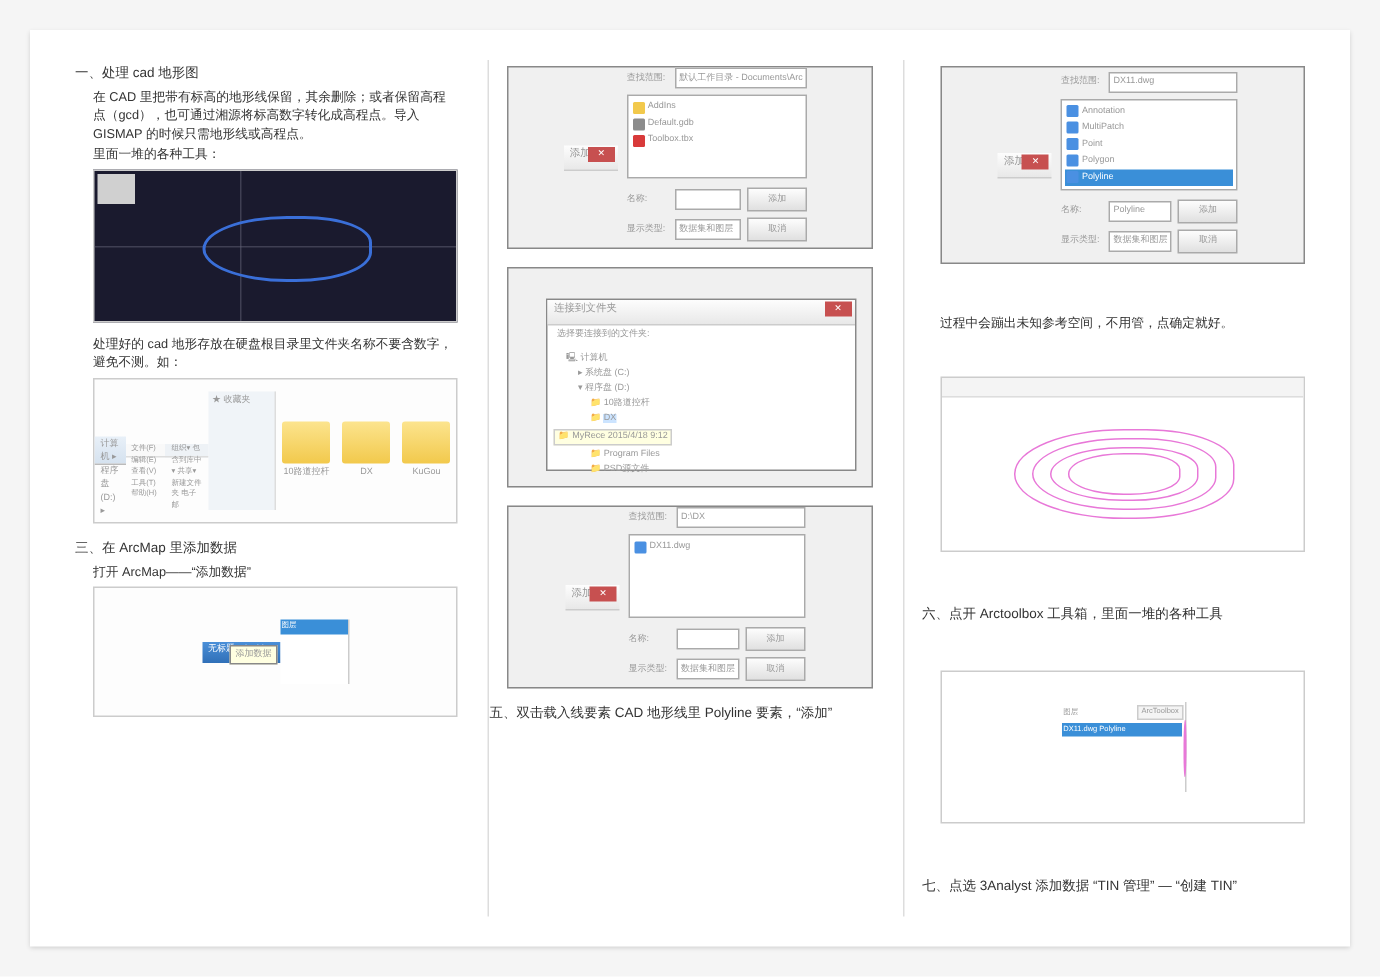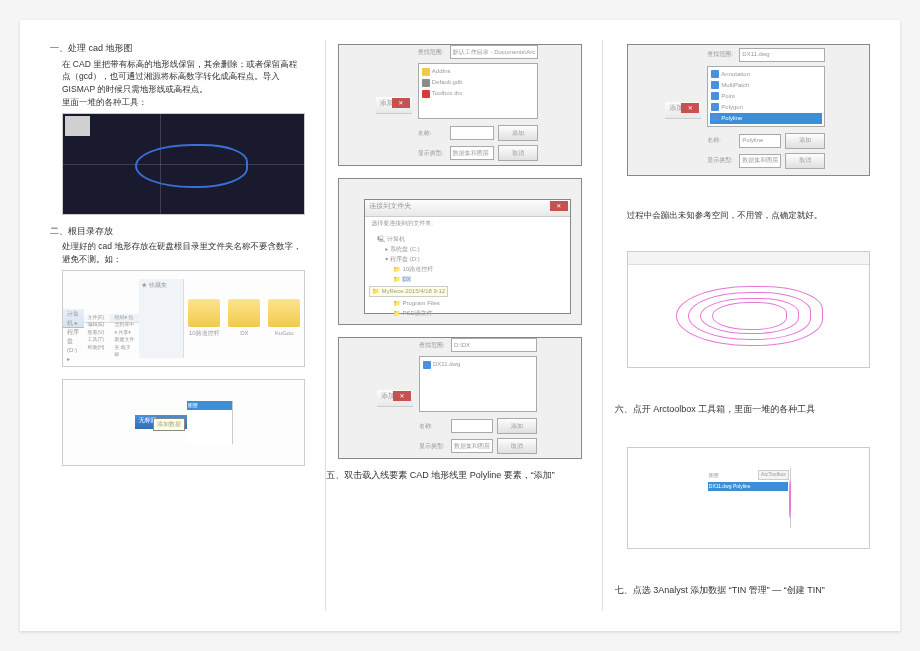--- a/index.html
+++ b/index.html
@@ -338,21 +338,20 @@
       <div class="heading">一、处理 cad 地形图</div>
       <div class="indent">在 CAD 里把带有标高的地形线保留，其余删除；或者保留高程点（gcd），也可通过湘源将标高数字转化成高程点。导入 GISMAP 的时候只需地形线或高程点。</div>
       <div class="indent">里面一堆的各种工具：</div>
       <div class="figure fig-cad">
         <div class="cad-toolbar"></div>
         <div class="cad-line-h"></div>
         <div class="cad-line-v"></div>
         <div class="cad-shape"></div>
       </div>
 
-      <div class="heading">二、根目录存放</div>
       <div class="indent">处理好的 cad 地形存放在硬盘根目录里文件夹名称不要含数字，避免不测。如：</div>
       <div class="figure fig-explorer">
         <div class="explorer-header" style="font-size:6px;padding:1px 4px;">计算机 ▸ 程序盘 (D:) ▸</div>
         <div style="height:8px;background:#f9f9f9;font-size:5px;padding:0 4px;border-bottom:1px solid #ddd;">文件(F)  编辑(E)  查看(V)  工具(T)  帮助(H)</div>
         <div style="height:8px;background:#eef2f6;font-size:5px;padding:0 4px;border-bottom:1px solid #ddd;">组织▾  包含到库中▾  共享▾  新建文件夹  电子邮</div>
         <div class="explorer-body">
           <div class="explorer-side">★ 收藏夹</div>
           <div class="explorer-main">
             <div>
                 <div class="folder-icon"></div>
@@ -363,20 +362,22 @@
                 <div class="folder-label">DX</div>
               </div>
             <div>
                 <div class="folder-icon"></div>
                 <div class="folder-label">KuGou</div>
               </div>
           </div>
         </div>
       </div>
 
+      <div class="heading">三、在 ArcMap 里添加数据</div>
+      <div class="indent">打开 ArcMap——“添加数据”</div>
       <div class="figure fig-arcmap">
         <div class="arcmap-title">无标题 - ArcMap</div>
         <div class="arcmap-toolbar"></div>
         <div class="arcmap-tooltip">添加数据</div>
         <div class="arcmap-body">
           <div class="arcmap-side">
             <div style="background:#3a8fd8;color:white;padding:1px;">图层</div>
           </div>
           <div style="flex:1;background:white;"></div>
         </div>

